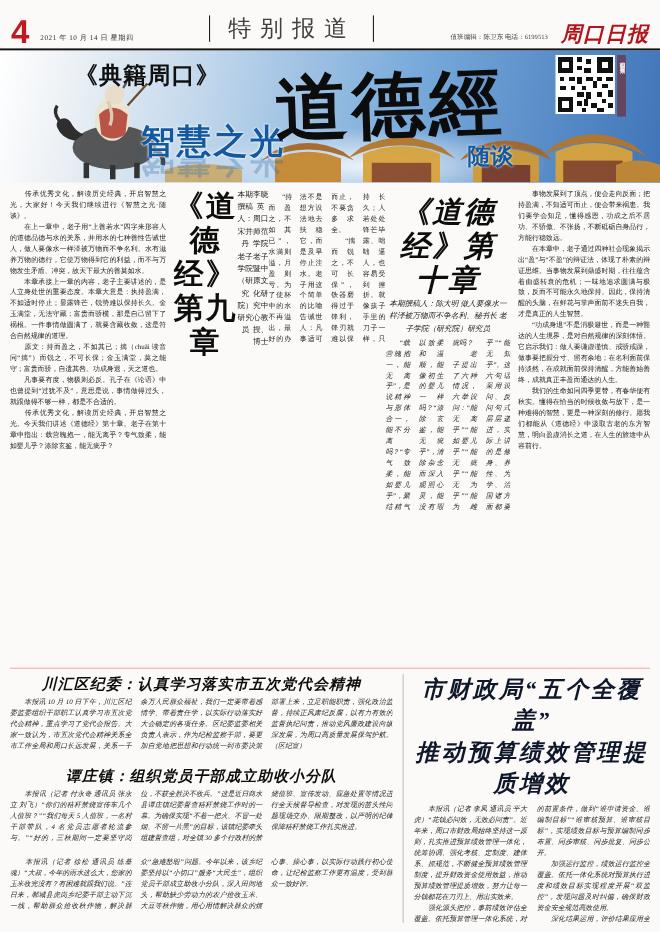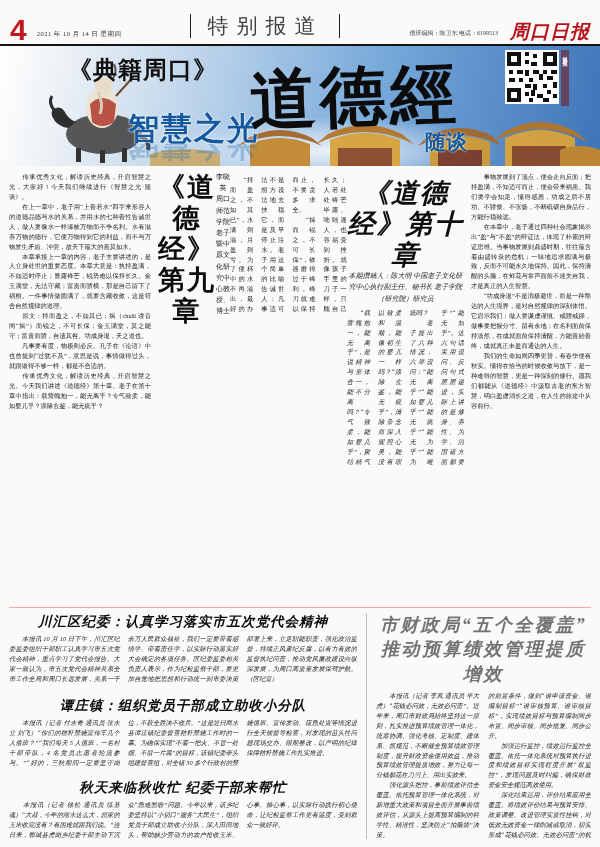--- a/index.html
+++ b/index.html
@@ -25,21 +25,21 @@
   .editor-info{font-size:6px;color:#444;padding-bottom:4px;}
   .masthead{color:#b5131c;font-size:19px;font-weight:bold;font-style:italic;letter-spacing:1px;line-height:1;padding-bottom:1px;}
 
   
   .banner{
     position:relative;height:120px;overflow:hidden;
     background:linear-gradient(100deg,#ffffff 0%,#eef2f6 10%,#c3d8ec 30%,#77a9da 62%,#3f74b8 100%);
   }
   .banner .glow{position:absolute;left:28%;bottom:-20px;width:55%;height:70px;
     background:radial-gradient(closest-side,rgba(255,255,255,.85),rgba(255,255,255,0));}
-  .series-title{position:absolute;left:68px;top:8px;font-size:24px;font-weight:bold;color:#101010;letter-spacing:1px;}
+  .series-title{position:absolute;left:68px;top:8px;font-size:21px;font-weight:bold;color:#101010;letter-spacing:1px;}
   .slogan{position:absolute;left:128px;top:62px;font-size:31px;font-weight:bold;color:#14599f;
     font-family:"Liberation Sans",sans-serif;letter-spacing:2px;
     text-shadow:0 0 2px #fff,0 0 2px #fff;}
   .slogan-reflect{position:absolute;left:128px;top:98px;font-size:31px;font-weight:bold;color:#2f6fae;
     font-family:"Liberation Sans",sans-serif;letter-spacing:2px;transform:scaleY(-1);opacity:.32;
     height:22px;overflow:hidden;}
   .main-title{position:absolute;left:250px;top:18px;font-size:66px;font-weight:bold;color:#0c0c0c;
     letter-spacing:4px;line-height:1;transform:rotate(-2deg);}
   .banner-suffix{position:absolute;left:425px;top:82px;font-size:21px;font-weight:bold;color:#14599f;
     font-family:"Liberation Sans",sans-serif;text-shadow:0 0 2px #fff;}
@@ -65,21 +65,21 @@
   
   .bottom{border-top:1px solid #fca5a5;margin:5px 9px 0 9px;padding-top:5px;
     display:flex;gap:9px;height:226px;box-sizing:content-box;font-style:italic;}
   .bottom-left{flex:1.62;overflow:hidden;}
   .vdivider{width:1px;background:#c0c0c0;}
   .bottom-right{flex:1;overflow:hidden;}
   .news{margin-bottom:5px;}
   .news-title{text-align:center;font-weight:bold;font-size:13.5px;letter-spacing:1px;color:#0d0d0d;margin-bottom:3px;}
   .news-body{column-count:3;column-gap:8px;overflow:hidden;}
   .nb1{height:58px;} .nb2{height:56px;} .nb3{height:55px;}
-  .news4-title{text-align:center;font-weight:bold;font-size:18px;letter-spacing:2.5px;color:#737373;line-height:1.35;}
+  .news4-title{text-align:center;font-weight:bold;font-size:21px;letter-spacing:2.5px;color:#0f172a;line-height:1.35;}
   .news4-body{column-count:2;column-gap:9px;height:172px;overflow:hidden;margin-top:5px;}
 </style>
 </head>
 <body>
 
 <div class="page">
 
   <div class="header">
     <div class="hdr-left">
       <div class="page-num">4</div>
@@ -184,30 +184,31 @@
   <div class="main">
     <div class="col-left bodytext">　　传承优秀文化，解读历史经典，开启智慧之光，大家好！今天我们继续进行《智慧之光·随谈》。
 　　在上一章中，老子用“上善若水”四字来形容人的道德品德与水的关系，并用水的七种善性告诫世人，做人要像水一样泽被万物而不争名利。水有滋养万物的德行，它使万物得到它的利益，而不与万物发生矛盾、冲突，故天下最大的善莫如水。
 　　本章承接上一章的内容，老子主要讲述的，是人立身处世的重要态度。本章大意是：执持盈满，不如适时停止；显露锋芒，锐势难以保持长久。金玉满堂，无法守藏；富贵而骄横，那是自己留下了祸根。一件事情做圆满了，就要含藏收敛，这是符合自然规律的道理。
 　　原文：持而盈之，不如其已；揣（chuāi 读音同“揣”）而锐之，不可长保；金玉满堂，莫之能守；富贵而骄，自遗其咎。功成身退，天之道也。
 　　凡事要有度，物极则必反。孔子在《论语》中也曾提到“过犹不及”，意思是说，事情做得过头，就跟做得不够一样，都是不合适的。
 　　传承优秀文化，解读历史经典，开启智慧之光。今天我们讲述《道德经》第十章。老子在第十章中指出：载营魄抱一，能无离乎？专气致柔，能如婴儿乎？涤除玄鉴，能无疵乎？</div>
 
     <div class="center-col">
       <div class="art-headline">《道德经》第九章</div>
+      <div class="byline">本期撰稿人：宋井丹 老子学院（研究院）研究员</div>
       <div class="byline">李晓英 周口师范学院老子暨中原文化研究中心教授、博士</div>
       <div class="art-body body-ch9 bodytext">　　“持而盈之，不如其已”，水满则溢，月盈则亏。为了使杯中的水不再溢出，最好的办法不是想方设法地去扶稳它，而是及早停止注水。老子用这个简单的比喻告诫世人：凡事适可而止，不要贪多求全。
 　　“揣而锐之，不可长保”，铁器磨得过于锋利，锋刃就难以保持长久；人若处处锋芒毕露、咄咄逼人，也容易受到挫折。就像孩子手里的刀子一样，只顾自己痛快，却不知这把锋利的刀子也会伤及自身，留下祸端。
 　　“金玉满堂，莫之能守；富贵而骄，自遗其咎”，这两句话道出了财富与德行的关系。一个人心中若只装着金玉财富，大富大贵之后便骄横跋扈，往往会为自己招来祸患。纵观古今，多少人因贪得无厌而身败名裂，多少人因骄奢淫逸而家破人亡。
 　　“功成身退，天之道也”，这是本章的点睛之笔。日中则移，月满则亏，物盛则衰，这是天地运行的自然规律。人生在世，建功立业之后，要懂得收敛锋芒、淡泊名利，功成而弗居。范蠡助越王勾践复国之后泛舟五湖，张良辅佐刘邦成就帝业之后激流勇退，都是“功成身退”的典范。
 　　老子在本章中所讲的道理，对今天的我们仍有深刻的启示：为人处世要把握分寸，懂得节制；面对名利要保持清醒，知进知退。只有这样，才能行稳致远，善始善终。</div>
 
       <div class="art2">
         <div class="art-headline">《道德经》第十章</div>
-        <div class="byline">本期撰稿人：陈大明 中国老子文化研究中心执行副主任、秘书长 老子学院（研究院）研究员</div>
+        <div class="byline">本期撰稿人：陈大明 做人要像水一样泽被万物而不争名利、秘书长 老子学院（研究院）研究员</div>
         <div class="art-body body-ch10 bodytext">　　“载营魄抱一，能无离乎”，是说精神与形体合一，能不分离吗？“专气致柔，能如婴儿乎”，聚结精气以致柔和温顺，能像初生的婴儿一样吗？“涤除玄鉴，能无疵乎”，清除杂念而深入观照心灵，能没有瑕疵吗？
 　　老子提出了六种情况，六举设问：“能无离乎”“能如婴儿乎”“能无疵乎”“能无为乎”“能为雌乎”“能无知乎”。这六句话采用设问、反问句式层层递进，实际上讲的是修身、养性、为学、治国诸方面都要遵道而行，达到“无离”“如婴儿”“无疵”“无为”“为雌”“无知”的至高境界。
 　　老子所阐述的六种情况、六举设问，是从个人修养身心入手，逐步推及到治国安民，说明无论是修身还是治国，都要自然无为。“生之畜之，生而不有，为而不恃，长而不宰”，生养万物而不占为己有，施泽万物而不自恃有功，导引万物而不做万物的主宰，这就是最深远的“玄德”。
 　　由此可见，本章是老子对“修身治国”思想的集中阐发。他以婴儿喻纯真，以雌喻守静，以玄鉴喻心灵，告诫人们在纷繁复杂的世事中保持内心的宁静与纯粹，做到形神合一、心无杂念，这既是一种高明的人生修养智慧，更是一种积极的人生态度和“家修身心”的修行路径。</div>
       </div>
     </div>
 
     <div class="col-right bodytext">　　事物发展到了顶点，便会走向反面；把持盈满，不知适可而止，便会带来祸患。我们要学会知足，懂得感恩，功成之后不居功、不骄傲、不张扬，不断砥砺自身品行，方能行稳致远。
 　　在本章中，老子通过四种社会现象揭示出“盈”与“不盈”的辩证法，体现了朴素的辩证思维。当事物发展到鼎盛时期，往往蕴含着由盛转衰的危机；一味地追求圆满与极致，反而不可能永久地保持。因此，保持清醒的头脑，在鲜花与掌声面前不迷失自我，才是真正的人生智慧。
 　　“功成身退”不是消极避世，而是一种豁达的人生境界，是对自然规律的深刻体悟。它启示我们：做人要谦虚谨慎、戒骄戒躁，做事要把握分寸、留有余地；在名利面前保持淡然，在成就面前保持清醒，方能善始善终，成就真正丰盈而通达的人生。
@@ -218,21 +219,20 @@
     <div class="bottom-left">
       <div class="news">
         <div class="news-title">川汇区纪委：认真学习落实市五次党代会精神</div>
         <div class="news-body nb1 bodytext">　　本报讯  10 月 10 日下午，川汇区纪委监委组织干部职工认真学习市五次党代会精神，重点学习了党代会报告。大家一致认为，市五次党代会精神关系全市工作全局和周口长远发展，关系一千余万人民群众福祉，我们一定要带着感情学、带着责任学，以实际行动落实好大会确定的各项任务。区纪委监委相关负责人表示，作为纪检监察干部，要更加自觉地把思想和行动统一到市委决策部署上来，立足职能职责，强化政治监督，持续正风肃纪反腐，以有力有效的监督执纪问责，推动党风廉政建设向纵深发展，为周口高质量发展保驾护航。（区纪宣）</div>
       </div>
       <div class="news">
         <div class="news-title">谭庄镇：组织党员干部成立助收小分队</div>
         <div class="news-body nb2 bodytext">　　本报讯（记者 付永奇 通讯员 张永立 刘飞）“你们的秸秆禁烧宣传车几个人值班？”“我们每天 5 人值班，一名村干部带队，4 名党员志愿者轮流参与。”“好的，三秋期间一定要坚守岗位，不获全胜决不收兵。”这是近日商水县谭庄镇纪委督查秸秆禁烧工作时的一幕。为确保实现“不着一把火、不冒一处烟、不留一片黑”的目标，该镇纪委牵头组建督查组，对全镇 30 多个行政村的禁烧值班、宣传发动、应急处置等情况进行全天候督导检查，对发现的苗头性问题现场交办、限期整改，以严明的纪律保障秸秆禁烧工作扎实推进。</div>
       </div>
       <div class="news">
-        <div class="news-title">秋天来临秋收忙  纪委干部来帮忙</div>
         <div class="news-body nb3 bodytext">　　本报讯（记者 徐松 通讯员 练基魂）“大叔，今年的雨水这么大，您家的玉米收完没有？有困难就跟我们说。”连日来，郸城县虎岗乡纪委干部主动下沉一线，帮助群众抢收秋作物，解决群众“急难愁盼”问题。今年以来，该乡纪委坚持以“小切口”服务“大民生”，组织党员干部成立助收小分队，深入田间地头，帮助缺少劳动力的农户抢收玉米、大豆等秋作物，用心用情解决群众的烦心事、操心事，以实际行动践行初心使命，让纪检监察工作更有温度，受到群众一致好评。</div>
       </div>
     </div>
 
     <div class="vdivider"></div>
 
     <div class="bottom-right">
       <div class="news4-title">市财政局“五个全覆盖”</div>
       <div class="news4-title">推动预算绩效管理提质增效</div>
       <div class="news4-body bodytext">　　本报讯（记者 李凤 通讯员 平大虎）“花钱必问效，无效必问责”。近年来，周口市财政局始终坚持这一原则，扎实推进预算绩效管理一体化，统筹协调、强化考核、定制度、建体系、抓规范，不断健全预算绩效管理制度，提升财政资金使用效益，推动预算绩效管理提质增效，努力让每一分钱都花在刀刃上、用出实效来。

